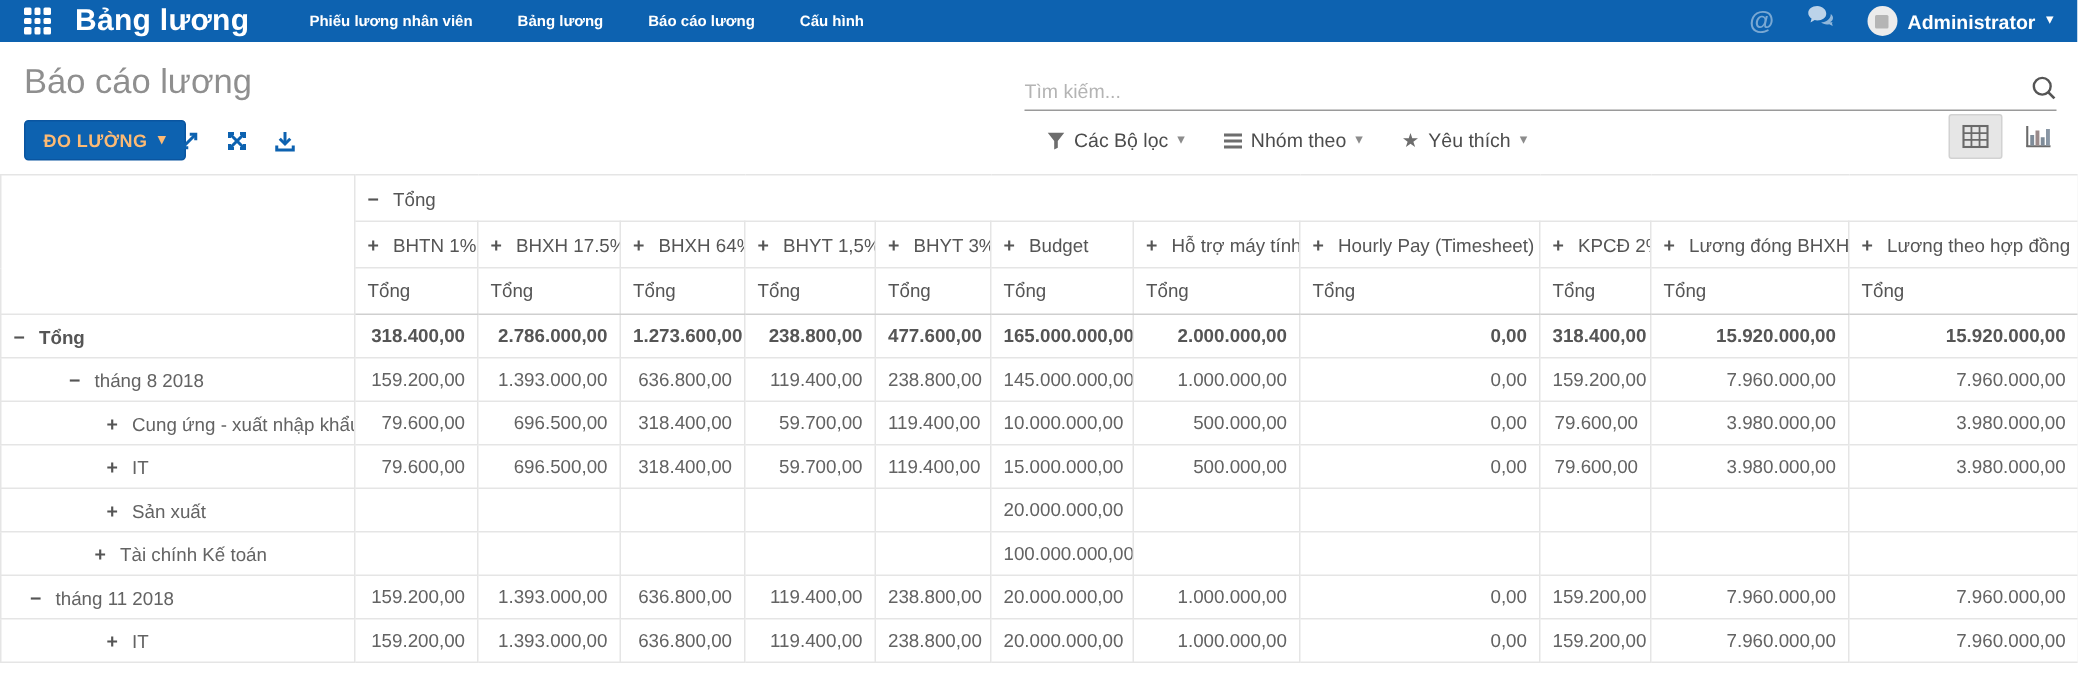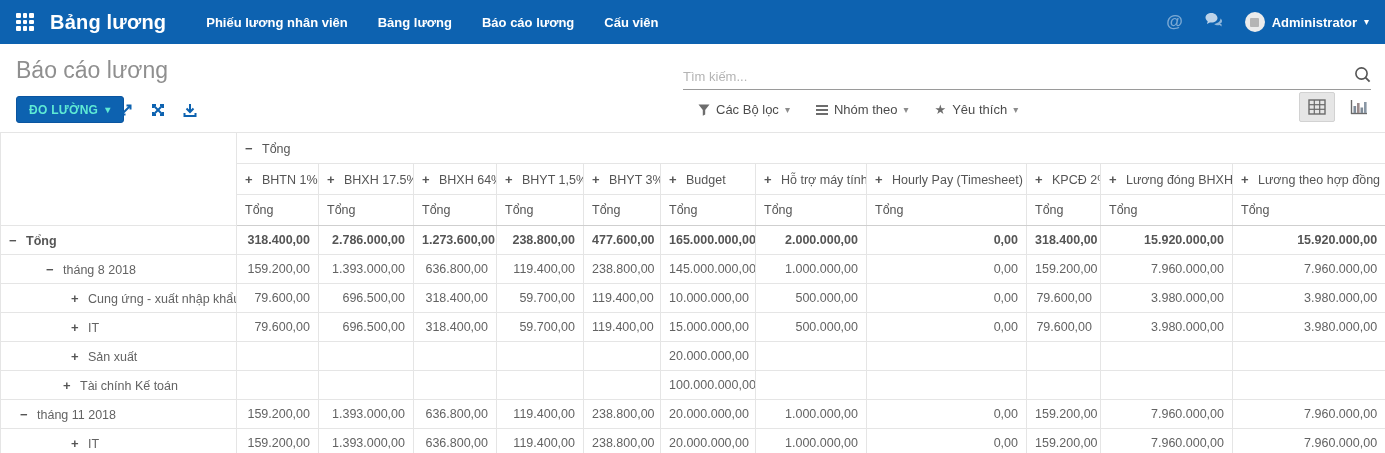--- a/index.html
+++ b/index.html
@@ -1,26 +1,26 @@
 <!DOCTYPE html>
 <html><head>
 <meta charset="utf-8">
 <style>
   * { margin:0; padding:0; box-sizing:border-box; }
   html,body { width:1385px; height:453px; overflow:hidden; background:#fff;
               font-family:"Liberation Sans", sans-serif; }
 
   
-  .navbar { position:relative; height:44px; background:#0d62b0; color:#fff;
+  .navbar { position:relative; height:28px; background:#0d62b0; color:#fff;
             display:flex; align-items:center; padding:0 16px; }
   .apps-grid { width:18px; height:18px; display:grid; grid-template-columns:repeat(3,1fr);
                gap:2px; margin-right:16px; cursor:pointer; }
   .apps-grid i { background:#fff; border-radius:1px; }
   .app-title { font-size:20px; font-weight:700; letter-spacing:.2px; margin-right:40px; }
-  .nav-menu { display:flex; align-items:center; gap:30px; font-size:13px; font-weight:700; }
+  .nav-menu { display:flex; align-items:center; gap:30px; font-size:10px; font-weight:700; }
   .nav-menu .nav-item { cursor:pointer; white-space:nowrap; }
   .nav-right { margin-left:auto; display:flex; align-items:center; gap:22px; }
   .at-icon { font-size:17px; font-weight:700; color:rgba(255,255,255,.45); cursor:pointer; }
   .chat-icon { cursor:pointer; opacity:.85; }
   .user-block { display:flex; align-items:center; gap:7px; cursor:pointer; }
   .avatar { width:20px; height:20px; border-radius:50%; background:#ececec;
             display:flex; align-items:center; justify-content:center; }
   .avatar i { width:9px; height:9px; background:#b5b5b5; border-radius:1px; display:block; }
   .user-name { font-size:13px; font-weight:700; }
   .caret { font-size:10px; line-height:1; }
@@ -30,21 +30,21 @@
   .page-title { position:absolute; left:16px; top:13px; font-size:23px; color:#8f8f8f; }
   .searchbox { position:absolute; right:14px; top:20px; width:688px; height:26px;
                border-bottom:1px solid #9a9a9a; display:flex; align-items:center; }
   .searchbox input { flex:1; border:none; outline:none; font-size:13px; color:#555;
                      font-family:"Liberation Sans",sans-serif; background:transparent; }
   .searchbox input::placeholder { color:#b4b4b4; }
   .search-icon { flex:none; margin-left:6px; cursor:pointer; }
 
   .btn-measures { position:absolute; left:16px; top:52px; height:27px; padding:0 12px;
                   background:#0d62b0; border:1px solid #0a55a0; border-radius:3px;
-                  color:#5eead4; font-size:12px; font-weight:700; letter-spacing:.3px;
+                  color:#fdba74; font-size:12px; font-weight:700; letter-spacing:.3px;
                   cursor:pointer; display:flex; align-items:center; gap:7px;
                   font-family:"Liberation Sans",sans-serif; }
   .pivot-tools { position:absolute; left:118px; top:52px; height:27px;
                  display:flex; align-items:center; gap:16px; }
   .tool-btn { cursor:pointer; display:flex; align-items:center; }
 
   .filter-group { position:absolute; left:698px; top:52px; height:27px;
                   display:flex; align-items:center; gap:26px; }
   .filter-btn { display:flex; align-items:center; gap:6px; font-size:13px; color:#4c4c4c;
                 cursor:pointer; white-space:nowrap; }
@@ -86,21 +86,21 @@
       <i></i>
       <i></i>
       <i></i>
       <i></i>
   </div>
   <div class="app-title">Bảng lương</div>
   <div class="nav-menu">
     <span class="nav-item">Phiếu lương nhân viên</span>
     <span class="nav-item">Bảng lương</span>
     <span class="nav-item">Báo cáo lương</span>
-    <span class="nav-item">Cấu viên</span>
+    <span class="nav-item">Cấu hình</span>
   </div>
   <div class="nav-right">
     <span class="at-icon">@</span>
     <span class="chat-icon">
       <svg width="18" height="15" viewBox="0 0 18 15">
         <path fill="rgba(255,255,255,.85)" d="M6.5 0C3 0 .5 2 .5 4.6c0 1.5.9 2.8 2.2 3.7L2 11l2.8-1.6c.5.1 1.1.2 1.7.2 3.5 0 6-2 6-4.5S10 0 6.5 0z"></path>
         <path fill="rgba(255,255,255,.6)" d="M13.8 5.2c.8.8 1.2 1.8 1.2 2.9 0 .9-.3 1.7-.8 2.4l.4 2-2.1-1.1c-.6.2-1.3.3-2 .3-1.3 0-2.5-.4-3.4-1 .7.2 1.4.3 2.1.3 3.2 0 5.8-1.9 5.8-4.4 0-.5-.1-1-.3-1.4h-.9z" opacity=".0"></path>
         <path fill="rgba(255,255,255,.85)" d="M14.9 10.9c1.3-.6 2.1-1.7 2.1-2.9 0-1-.6-2-1.5-2.6 0 .1 0 .1 0 .2 0 2.9-2.9 5.1-6.4 5.3.9.9 2.3 1.4 3.9 1.4.5 0 1-.1 1.5-.2l2.3 1.3-.5-2.1.6-.4z" opacity=".75"></path>
       </svg>
     </span>

